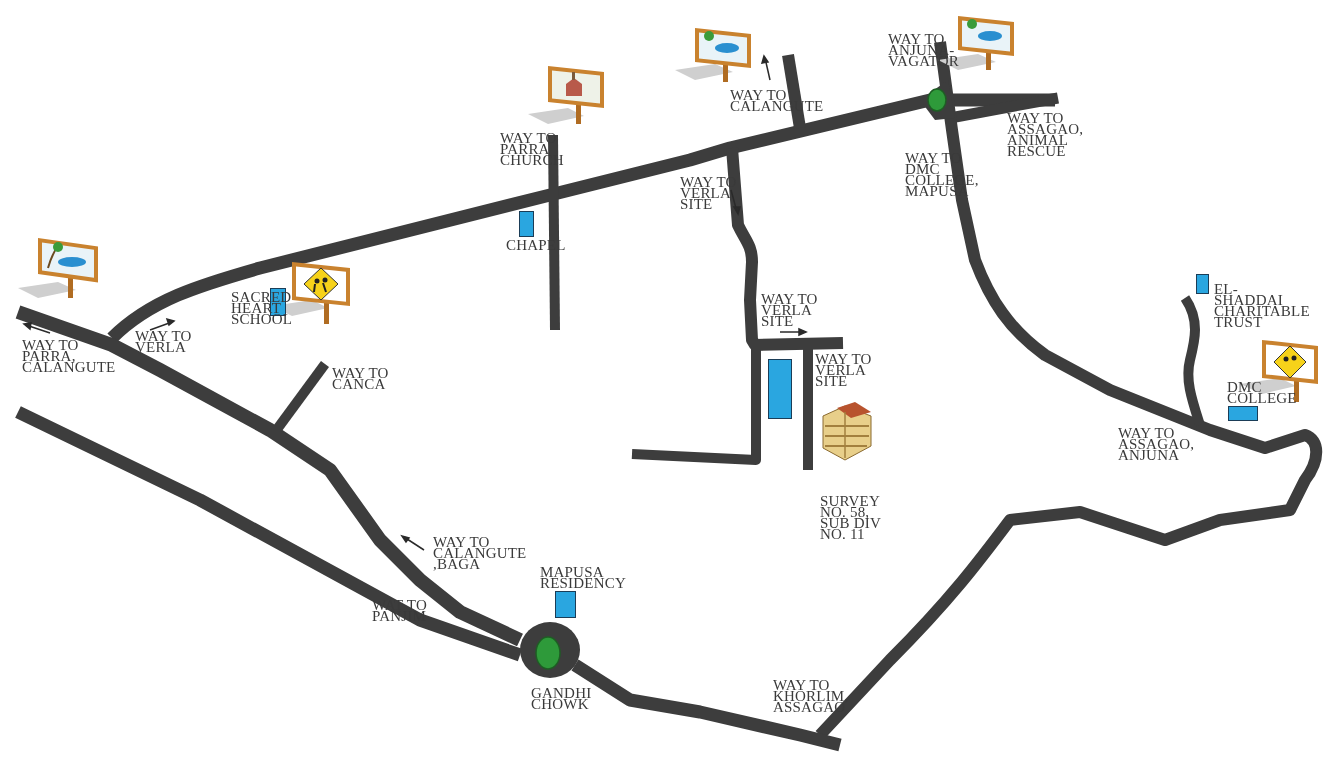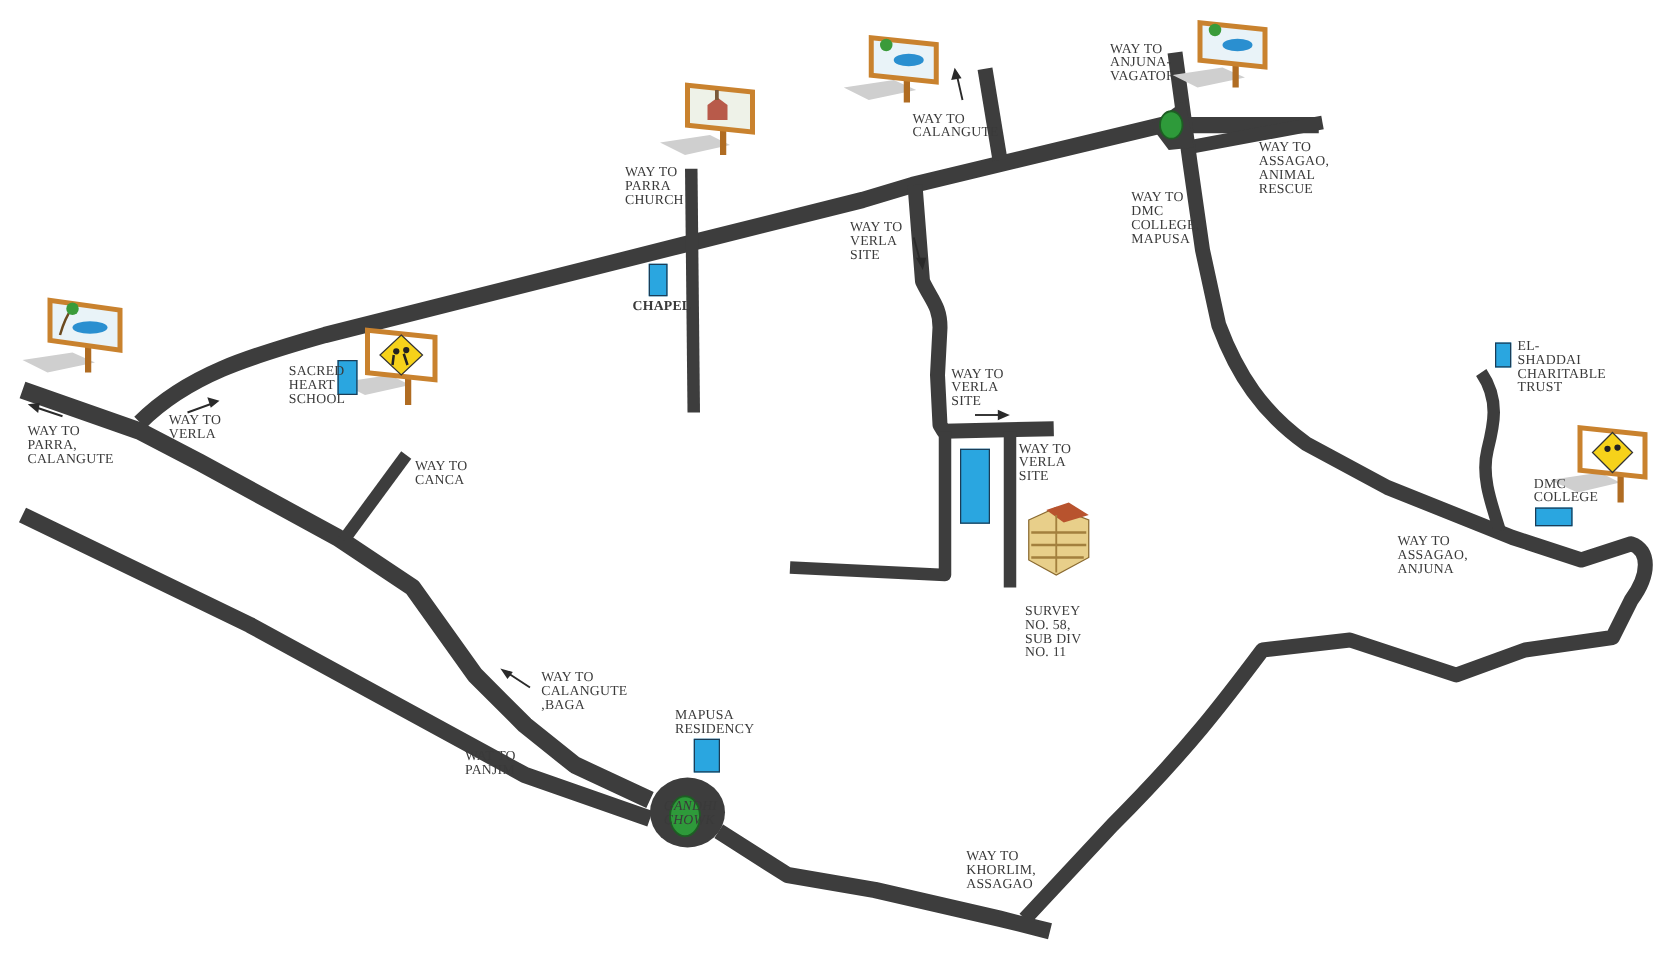--- a/index.html
+++ b/index.html
@@ -2,21 +2,21 @@
 <html><head>
 <meta charset="utf-8">
 <style>
   html, body { margin: 0; padding: 0; background: #ffffff; }
   #map { position: relative; width: 1336px; height: 762px; overflow: hidden; background: #ffffff; }
   svg.roads { position: absolute; left: 0; top: 0; }
   .road { fill: none; stroke: #3d3d3d; stroke-linejoin: round; stroke-linecap: butt; }
   .label {
     position: absolute;
     font-family: "Liberation Serif", serif;
-    font-size: 11px;
+    font-size: 15px;
     line-height: 11px;
     color: #3a3a3a;
     text-transform: uppercase;
     white-space: pre-line;
     letter-spacing: 0.2px;
   }
   .bldg { position: absolute; background: #2aa6e0; border: 1.5px solid #1b3d57; box-sizing: border-box; }
 </style>
 </head>
 <body>
@@ -149,21 +149,21 @@
   <div class="label" style="left:135px;top:331px;">WAY TO
 VERLA</div>
   <div class="label" style="left:231px;top:292px;">SACRED
 HEART
 SCHOOL</div>
   <div class="label" style="left:332px;top:368px;">WAY TO
 CANCA</div>
   <div class="label" style="left:500px;top:133px;">WAY TO
 PARRA
 CHURCH</div>
-  <div class="label" style="left:506px;top:240px;font-weight:bold;">CHAPEL</div>
+  <div class="label" style="left:506px;top:240px;">CHAPEL</div>
   <div class="label" style="left:730px;top:90px;">WAY TO
 CALANGUTE</div>
   <div class="label" style="left:680px;top:177px;">WAY TO
 VERLA
 SITE</div>
   <div class="label" style="left:888px;top:34px;">WAY TO
 ANJUNA-
 VAGATOR</div>
   <div class="label" style="left:1007px;top:113px;">WAY TO
 ASSAGAO,
@@ -172,39 +172,39 @@
   <div class="label" style="left:905px;top:153px;">WAY TO
 DMC
 COLLEGE,
 MAPUSA</div>
   <div class="label" style="left:761px;top:294px;">WAY TO
 VERLA
 SITE</div>
   <div class="label" style="left:815px;top:354px;">WAY TO
 VERLA
 SITE</div>
-  <div class="label" style="left:820px;top:484px;">SURVEY
+  <div class="label" style="left:820px;top:496px;">SURVEY
 NO. 58,
 SUB DIV
 NO. 11</div>
-  <div class="label" style="left:1214px;top:272px;">EL-
+  <div class="label" style="left:1214px;top:284px;">EL-
 SHADDAI
 CHARITABLE
 TRUST</div>
   <div class="label" style="left:1227px;top:382px;">DMC
 COLLEGE</div>
   <div class="label" style="left:1118px;top:428px;">WAY TO
 ASSAGAO,
 ANJUNA</div>
   <div class="label" style="left:433px;top:537px;">WAY TO
 CALANGUTE
 ,BAGA</div>
   <div class="label" style="left:540px;top:567px;">MAPUSA
 RESIDENCY</div>
   <div class="label" style="left:372px;top:600px;">WAT TO
 PANJIM</div>
-  <div class="label" style="left:531px;top:640px;font-style:italic;">GANDHI
+  <div class="label" style="left:531px;top:688px;">GANDHI
 CHOWK</div>
   <div class="label" style="left:773px;top:680px;">WAY TO
 KHORLIM,
 ASSAGAO</div>
 
 </div>
 
 </body></html>

